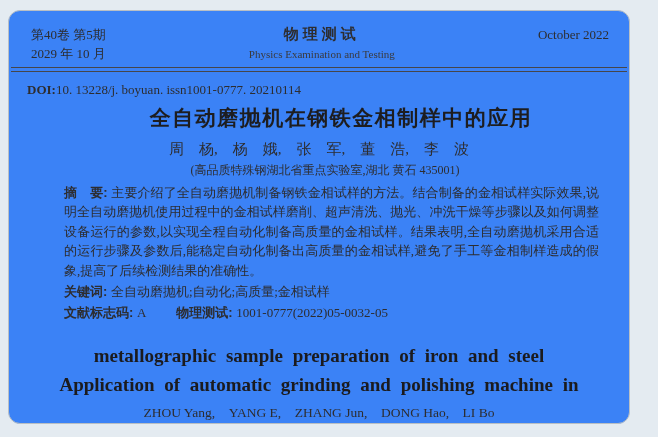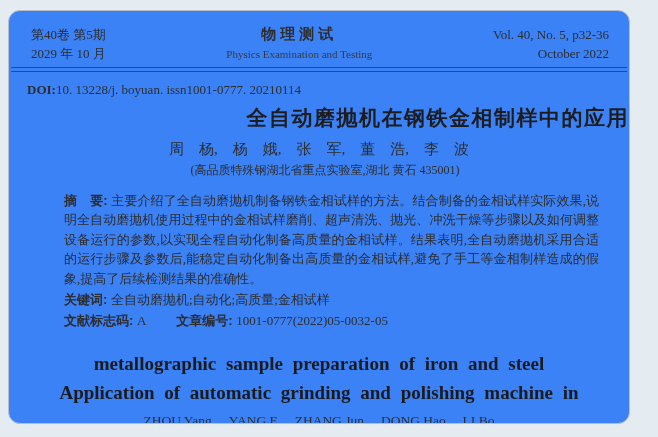--- a/index.html
+++ b/index.html
@@ -28,28 +28,28 @@
     font-family:"Liberation Sans","DejaVu Sans",sans-serif;
   }
   .h-center .en { font-size:11px; margin-top:4px; color:#3a3a3e;text-align:center; }
   .rule {
     margin:4px 2px 0 2px; height:3px;
     border-top:1.5px solid #46464a; border-bottom:1.5px solid #46464a;
   }
   .doi { margin:10px 0 0 18px; font-size:13px; }
   .doi .lbl { font-weight:bold; }
   .title-cn {
-    margin-top:6px; text-align:right;
+    margin-top:6px; text-align:center;
     font-size:21px; font-weight:bold; letter-spacing:1.5px; color:#1d1d20;
     font-family:"Liberation Sans","DejaVu Sans",sans-serif;
     margin-left:44px;
   }
   .authors-cn { margin-top:8px; text-align:center; font-size:15px; }
   .affil-cn   { margin-top:3px; text-align:center; font-size:12px;padding-left:12px; }
-  .block { margin:12px 30px 0 55px; font-size:13px; line-height:19.4px; }
+  .block { margin:4px 30px 0 55px; font-size:13px; line-height:19.4px; }
   .abstract { text-align:justify; }
   .blbl {
     font-weight:bold;
     font-family:"Liberation Sans","DejaVu Sans",sans-serif;
   }
   .kw   { margin:2px 30px 0 55px; font-size:13px; line-height:19.4px; }
   .code { margin:2px 30px 0 55px; font-size:13px; line-height:19.4px; }
   .code .second { margin-left:30px; }
   .title-en {
     margin-top:18px; text-align:center;
@@ -66,21 +66,20 @@
   <div class="jheader">
     <div class="h-left">
       <div>第40卷 第5期</div>
       <div>2029 年 10 月</div>
     </div>
     <div class="h-center">
       <div class="cn">物理测试</div>
       <div class="en">Physics Examination and Testing</div>
     </div>
     <div class="h-right">
-      <div>Vol. 40, No. 5, p32-36</div>
       <div>October 2022</div>
     </div>
   </div>
 
   <div class="rule"></div>
 
   <div class="doi">
     <span class="lbl">DOI:</span><span>10. 13228/j. boyuan. issn1001-0777. 20210114</span>
   </div>
 
@@ -90,21 +89,21 @@
 
   <div class="affil-cn">(高品质特殊钢湖北省重点实验室,湖北 黄石 435001)</div>
 
   <p class="block abstract"><span class="blbl">摘　要: </span><span>主要介绍了全自动磨抛机制备钢铁金相试样的方法。结合制备的金相试样实际效果,说明全自动磨抛机使用过程中的金相试样磨削、超声清洗、抛光、冲洗干燥等步骤以及如何调整设备运行的参数,以实现全程自动化制备高质量的金相试样。结果表明,全自动磨抛机采用合适的运行步骤及参数后,能稳定自动化制备出高质量的金相试样,避免了手工等金相制样造成的假象,提高了后续检测结果的准确性。</span></p>
 
   <div class="kw">
     <span class="blbl">关键词: </span><span>全自动磨抛机;自动化;高质量;金相试样</span>
   </div>
 
   <div class="code">
-    <span class="blbl">文献标志码: </span><span>A</span><span class="blbl second">文章编号: </span><span>1001-0777(2022)05-0032-05</span>
+    <span class="blbl">文献标志码: </span><span>A</span><span class="blbl second">物理测试: </span><span>1001-0777(2022)05-0032-05</span>
   </div>
 
   <div class="title-en">
     <div>metallographic sample preparation of iron and steel</div>
     <div>Application of automatic grinding and polishing machine in</div>
   </div>
 
   <div class="authors-en">ZHOU Yang,　YANG E,　ZHANG Jun,　DONG Hao,　LI Bo</div>
 
 </div>

